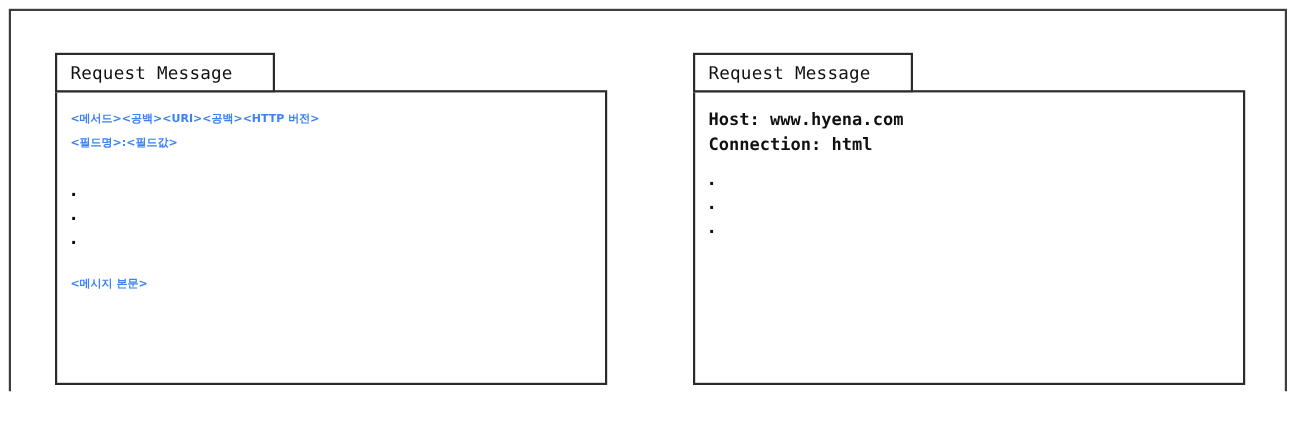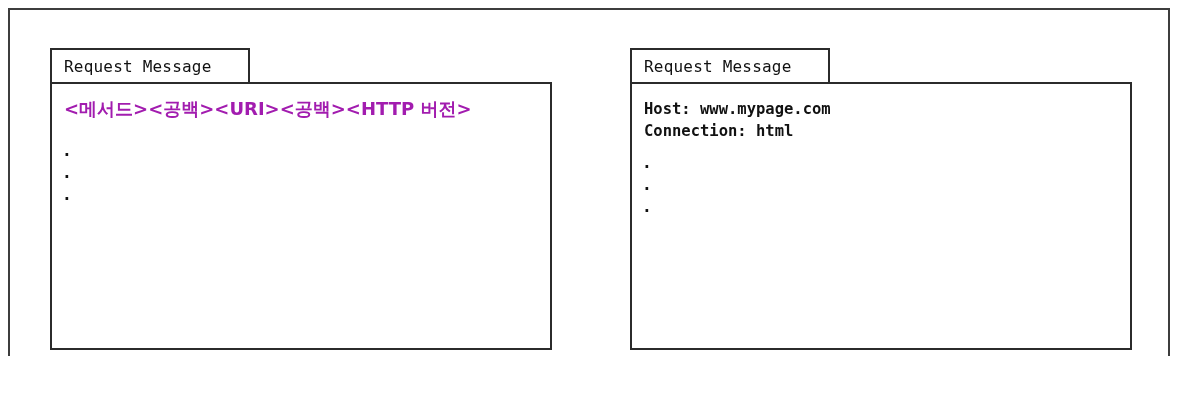--- a/index.html
+++ b/index.html
@@ -84,24 +84,24 @@
   }
 
   .line {
     white-space: pre;
     color: #111111;
   }
 
   
   .ko-line {
     font-family: "DejaVu Sans", sans-serif;
-    font-size: 18px;
+    font-size: 10px;
     line-height: 22px;
     font-weight: 700;
-    color: #a21caf;
+    color: #3b82f6;
   }
 
   
   .mono-line {
     font-family: "DejaVu Sans Mono", monospace;
     font-size: 15.5px;
     line-height: 22px;
     font-weight: 700;
     color: #111111;
   }
@@ -128,46 +128,48 @@
 
     <div class="note-tab">
       <span class="note-tab-label">Request Message</span>
     </div>
 
     <div class="note-body">
       <div class="note-content">
 
         <div class="line ko-line">&lt;메서드&gt;&lt;공백&gt;&lt;URI&gt;&lt;공백&gt;&lt;HTTP 버전&gt;</div>
 
+        <div class="line ko-line">&lt;필드명&gt;:&lt;필드값&gt;</div>
 
         <div class="gap-md"></div>
 
         <div class="line dot-line">.</div>
         <div class="line dot-line">.</div>
         <div class="line dot-line">.</div>
 
         <div class="gap-md"></div>
 
 
+        <div class="line ko-line">&lt;메시지 본문&gt;</div>
 
       </div>
     </div>
   </div>
 
   <div class="note-box" id="note-right">
 
     <div class="note-tab">
       <span class="note-tab-label">Request Message</span>
     </div>
 
     <div class="note-body">
       <div class="note-content">
 
 
-        <div class="line mono-line">Host: www.mypage.com</div>
+        <div class="line mono-line">Host: www.hyena.com</div>
 
         <div class="line mono-line">Connection: html</div>
 
         <div class="gap-sm"></div>
 
         <div class="line dot-line">.</div>
         <div class="line dot-line">.</div>
         <div class="line dot-line">.</div>
 
       </div>

